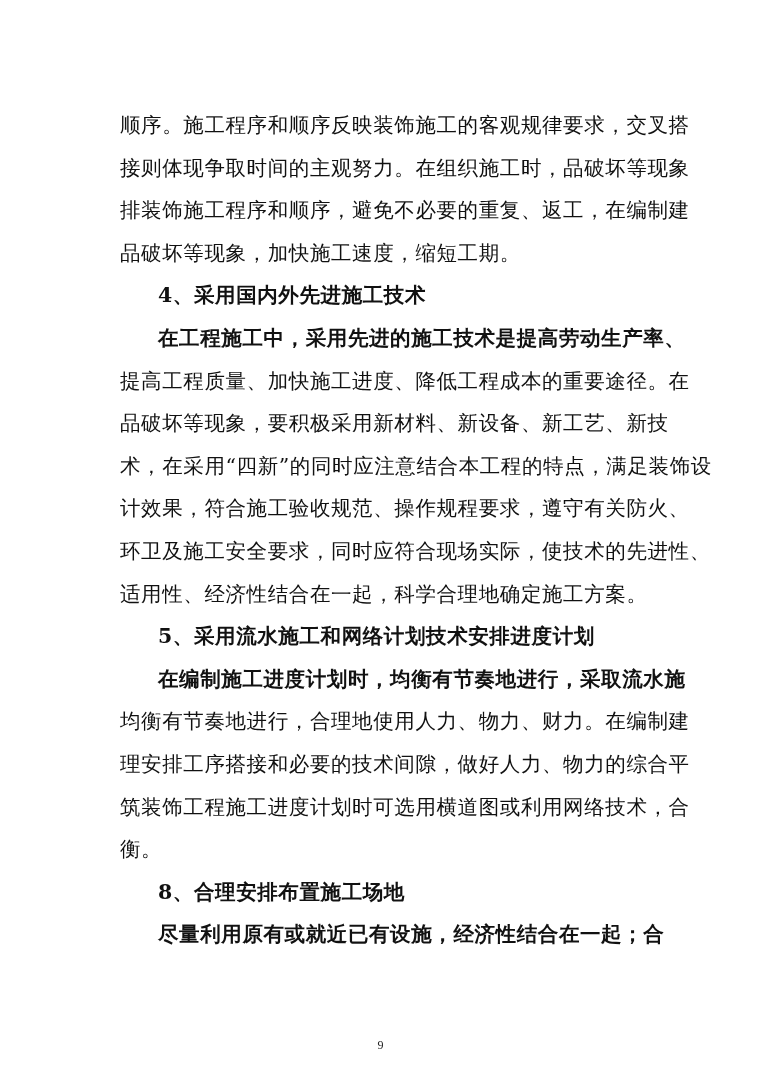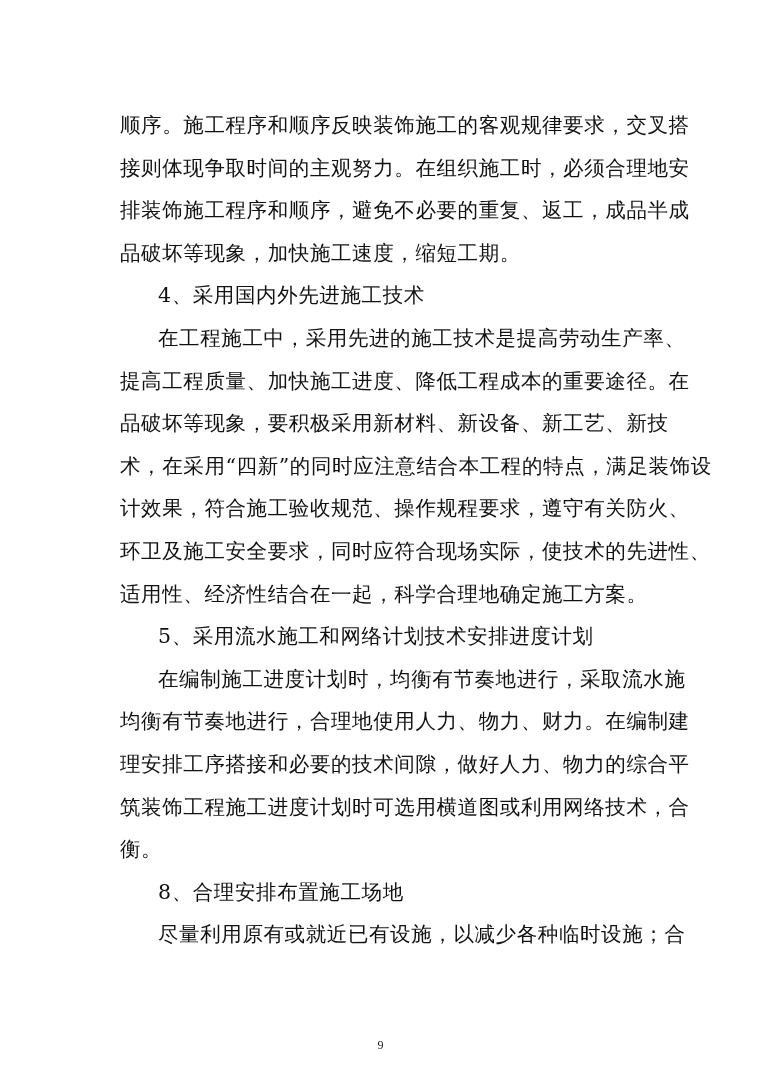--- a/index.html
+++ b/index.html
@@ -23,51 +23,52 @@
     }
     .line {
       height: 42.6px;
       line-height: 42.6px;
       font-size: 20.5px;
       white-space: nowrap;
       letter-spacing: 0.6px;
     }
     .indent {
       padding-left: 38px;
+      font-weight: bold;
     }
     .page-number {
       position: absolute;
       left: 0;
       width: 761px;
       top: 1038px;
       text-align: center;
       font-size: 12px;
       font-family: "Liberation Serif", serif;
       color: #222222;
     }
   </style>
 </head>
 <body>
 
 <div class="page">
   <div class="line">顺序。施工程序和顺序反映装饰施工的客观规律要求，交叉搭</div>
-  <div class="line">接则体现争取时间的主观努力。在组织施工时，必须合理地安</div>
-  <div class="line">排装饰施工程序和顺序，避免不必要的重复、返工，成品半成</div>
+  <div class="line">接则体现争取时间的主观努力。在组织施工时，品破坏等现象</div>
+  <div class="line">排装饰施工程序和顺序，避免不必要的重复、返工，在编制建</div>
   <div class="line">品破坏等现象，加快施工速度，缩短工期。</div>
   <div class="line indent">4、采用国内外先进施工技术</div>
   <div class="line indent">在工程施工中，采用先进的施工技术是提高劳动生产率、</div>
   <div class="line">提高工程质量、加快施工进度、降低工程成本的重要途径。在</div>
   <div class="line">品破坏等现象，要积极采用新材料、新设备、新工艺、新技</div>
   <div class="line">术，在采用“四新”的同时应注意结合本工程的特点，满足装饰设</div>
   <div class="line">计效果，符合施工验收规范、操作规程要求，遵守有关防火、</div>
   <div class="line">环卫及施工安全要求，同时应符合现场实际，使技术的先进性、</div>
   <div class="line">适用性、经济性结合在一起，科学合理地确定施工方案。</div>
   <div class="line indent">5、采用流水施工和网络计划技术安排进度计划</div>
   <div class="line indent">在编制施工进度计划时，均衡有节奏地进行，采取流水施</div>
   <div class="line">均衡有节奏地进行，合理地使用人力、物力、财力。在编制建</div>
   <div class="line">理安排工序搭接和必要的技术间隙，做好人力、物力的综合平</div>
   <div class="line">筑装饰工程施工进度计划时可选用横道图或利用网络技术，合</div>
   <div class="line">衡。</div>
   <div class="line indent">8、合理安排布置施工场地</div>
-  <div class="line indent">尽量利用原有或就近已有设施，以减少各种临时设施；合</div>
+  <div class="line indent">尽量利用原有或就近已有设施，经济性结合在一起；合</div>
 </div>
 
 <div class="page-number">9</div>
 
 </body></html>

